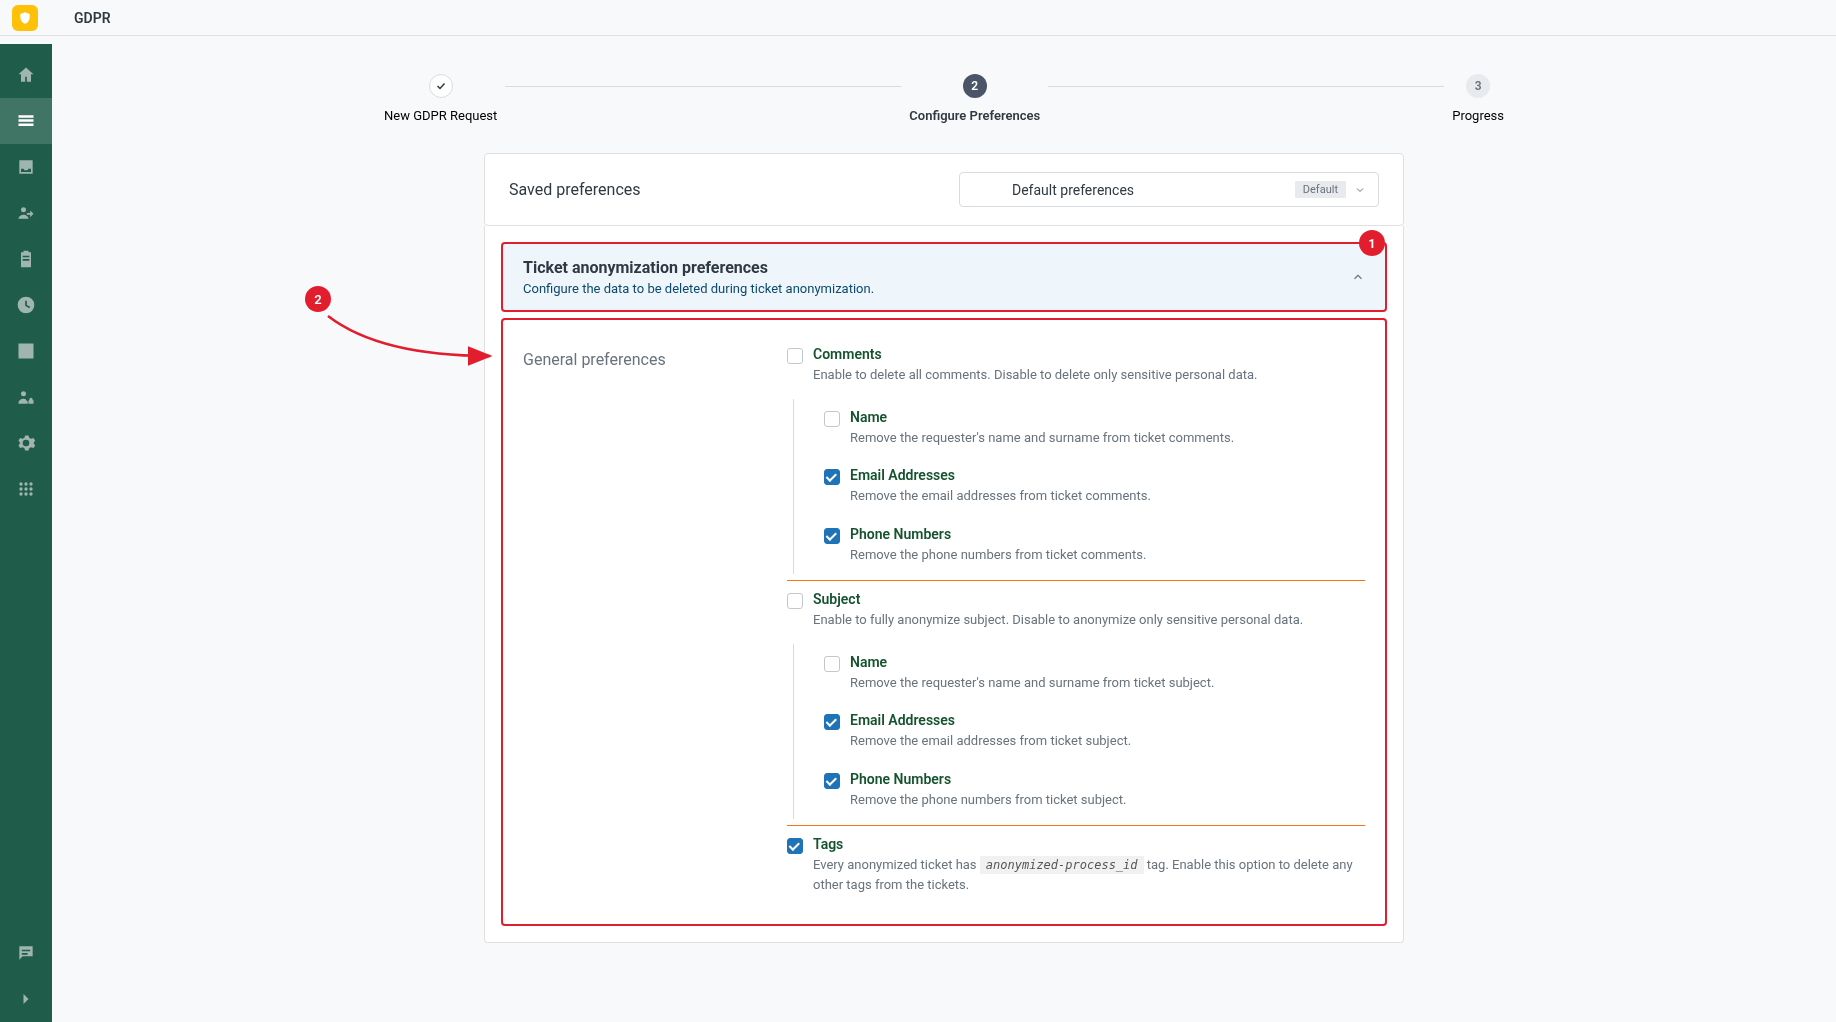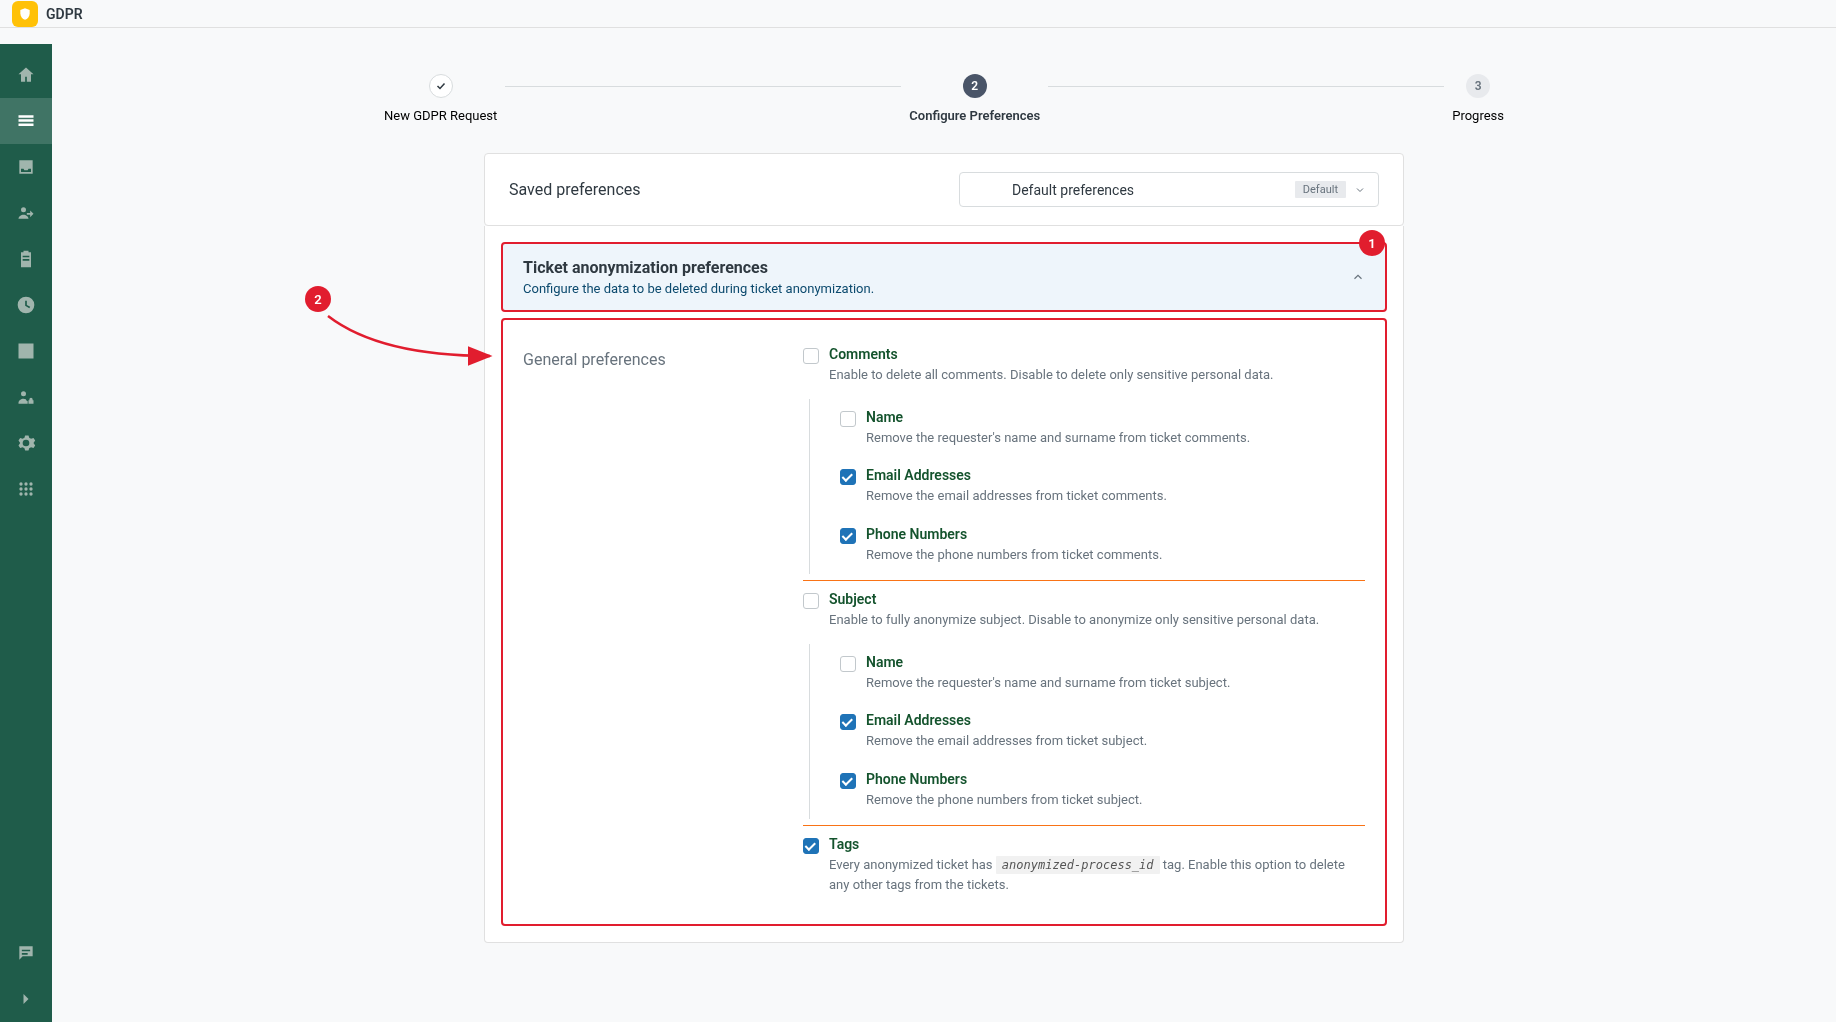--- a/index.html
+++ b/index.html
@@ -1,19 +1,19 @@
 <!DOCTYPE html>
 <html><head>
   <meta charset="utf-8">
   <style>
     * { margin: 0; padding: 0; box-sizing: border-box; }
     body { font-family: -apple-system, BlinkMacSystemFont, 'Segoe UI', Roboto, sans-serif; background: #f8f9fa; color: #2f3941; font-size: 14px; }
     
     
-    .top-header { height: 28px; background: #f8f9fa; border-bottom: 1px solid #e0e0e0; display: flex; align-items: center; padding: 0 12px; position: fixed; top: 0; left: 0; right: 0; z-index: 100; }
+    .top-header { height: 36px; background: #f8f9fa; border-bottom: 1px solid #e0e0e0; display: flex; align-items: center; padding: 0 12px; position: fixed; top: 0; left: 0; right: 0; z-index: 100; gap: 28px; }
     .app-logo { width: 26px; height: 26px; background: #ffc107; border-radius: 6px; display: flex; align-items: center; justify-content: center; margin-right: 8px; }
     .app-logo svg { width: 14px; height: 14px; fill: #fff; }
     .app-title { font-weight: 600; color: #2f3941; }
     
     
     .sidebar { width: 52px; background: #1f5c4a; position: fixed; left: 0; top: 44px; bottom: 0; display: flex; flex-direction: column; padding-top: 8px; }
     .sidebar-item { width: 52px; height: 46px; display: flex; align-items: center; justify-content: center; cursor: pointer; color: #a0b5ad; }
     .sidebar-item.active { background: rgba(255,255,255,0.15); color: #fff; }
     .sidebar-item svg { width: 20px; height: 20px; fill: currentColor; }
     .sidebar-spacer { flex: 1; }
@@ -50,21 +50,21 @@
     .callout-2-container { position: absolute; left: -180px; top: 60px; z-index: 40; }
     .arrow-svg { position: absolute; left: -175px; top: 70px; z-index: 39; pointer-events: none; }
     
     
     .accordion-header { background: #eef5fb; border: 2px solid #e11d2e; border-radius: 4px; padding: 14px 20px; display: flex; align-items: center; justify-content: space-between; cursor: pointer; position: relative; margin-bottom: 6px; }
     .accordion-title { font-size: 16px; font-weight: 700; color: #2f3941; margin-bottom: 4px; }
     .accordion-subtitle { font-size: 13px; color: #0c4a6e; }
     .chevron-up { width: 14px; height: 14px; color: #68737d; }
     
     
-    .prefs-body { border: 2px solid #e11d2e; border-radius: 4px; padding: 16px 20px 20px 20px; display: flex; gap: 40px; }
+    .prefs-body { border: 2px solid #e11d2e; border-radius: 4px; padding: 16px 20px 20px 20px; display: flex; gap: 24px; }
     .prefs-left { width: 240px; padding-top: 14px; }
     .prefs-left-title { font-size: 16px; color: #68737d; }
     .prefs-right { flex: 1; }
     
     .pref-item { display: flex; align-items: flex-start; padding: 10px 0; }
     .pref-item.bordered-top { border-top: 1px solid #f97316; }
     .checkbox { width: 16px; height: 16px; border: 1px solid #c2c8cc; border-radius: 3px; margin-right: 10px; margin-top: 2px; flex-shrink: 0; cursor: pointer; display: flex; align-items: center; justify-content: center; }
     .checkbox.checked { background: #1f73b7; border-color: #1f73b7; }
     .checkbox.checked::after { content: ''; width: 8px; height: 4px; border-left: 2px solid #fff; border-bottom: 2px solid #fff; transform: rotate(-45deg) translate(0px, -1px); }
     .pref-text { flex: 1; }

